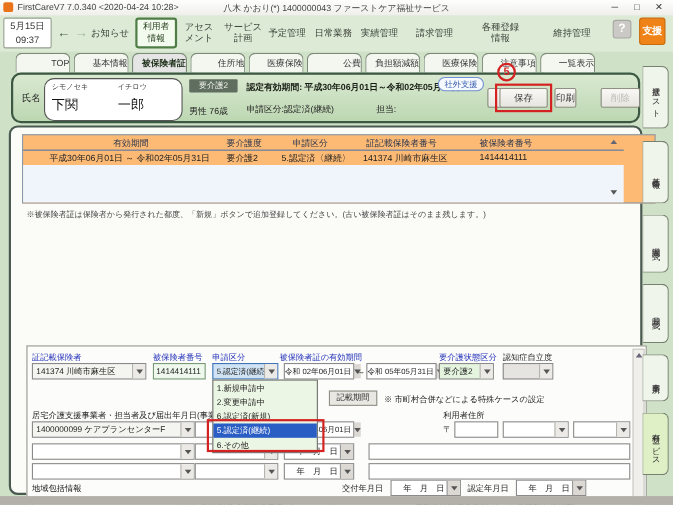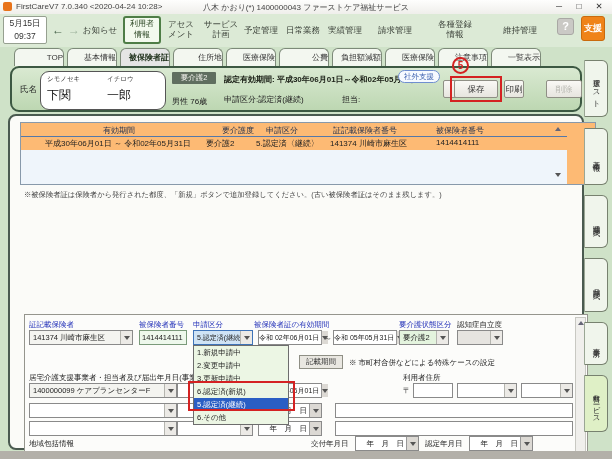--- a/index.html
+++ b/index.html
@@ -153,21 +153,21 @@
   <div class="abs redrect" style="left:438px; top:8px; width:52px; height:26px;"></div>
   <div class="abs hbtn" style="left:492px; width:20px;">印刷</div>
   <div class="abs hbtn dis" style="left:534px; width:36px;">削除</div>
 </div>
 <div class="abs ann5">5</div>
 
 <div class="abs mainpanel">
 
   <div class="abs tablebox">
     <span class="abs th" style="left:82px;">有効期間</span>
-    <span class="abs th" style="left:185px;margin-left:16px;">要介護度</span>
+    <span class="abs th" style="left:185px;">要介護度</span>
     <span class="abs th" style="left:245px;">申請区分</span>
     <span class="abs th" style="left:312px;">証記載保険者番号</span>
     <span class="abs th" style="left:415px;">被保険者番号</span>
     <div class="abs hline"></div>
     <div class="abs tbody-bg"></div>
     <div>
       <span class="abs td" style="left:24px;">平成30年06月01日 ～ 令和02年05月31日</span>
       <span class="abs td" style="left:185px;">要介護2</span>
       <span class="abs td" style="left:235px;">5.認定済〈継続〉</span>
       <span class="abs td" style="left:309px;">141374 川崎市麻生区</span>
@@ -348,21 +348,20 @@
     <div class="scrollcol" style="left:550px; top:2px; height:242px;">
       <span class="sarrow" style="top:3px;">
           <i class="tri-up" style="display:block;"></i>
         </span>
 
     </div>
 
     <div class="abs popup">
       <div class="it">1.新規申請中</div>
       <div class="it">2.変更申請中</div>
-      <div class="it">3.更新申請中</div>
       <div class="it">6.認定済(新規)</div>
       <div class="it hl">5.認定済(継続)</div>
       <div class="it">6.その他</div>
     </div>
     <div class="abs redrect" style="left:163px; top:66px; width:107px; height:30px;"></div>
   </div>
 </div>
 
 <div class="abs stab" style="top:60px;  height:57px;">選択リスト</div>
 <div class="abs stab" style="top:128px; height:57px;">基本情報</div>

